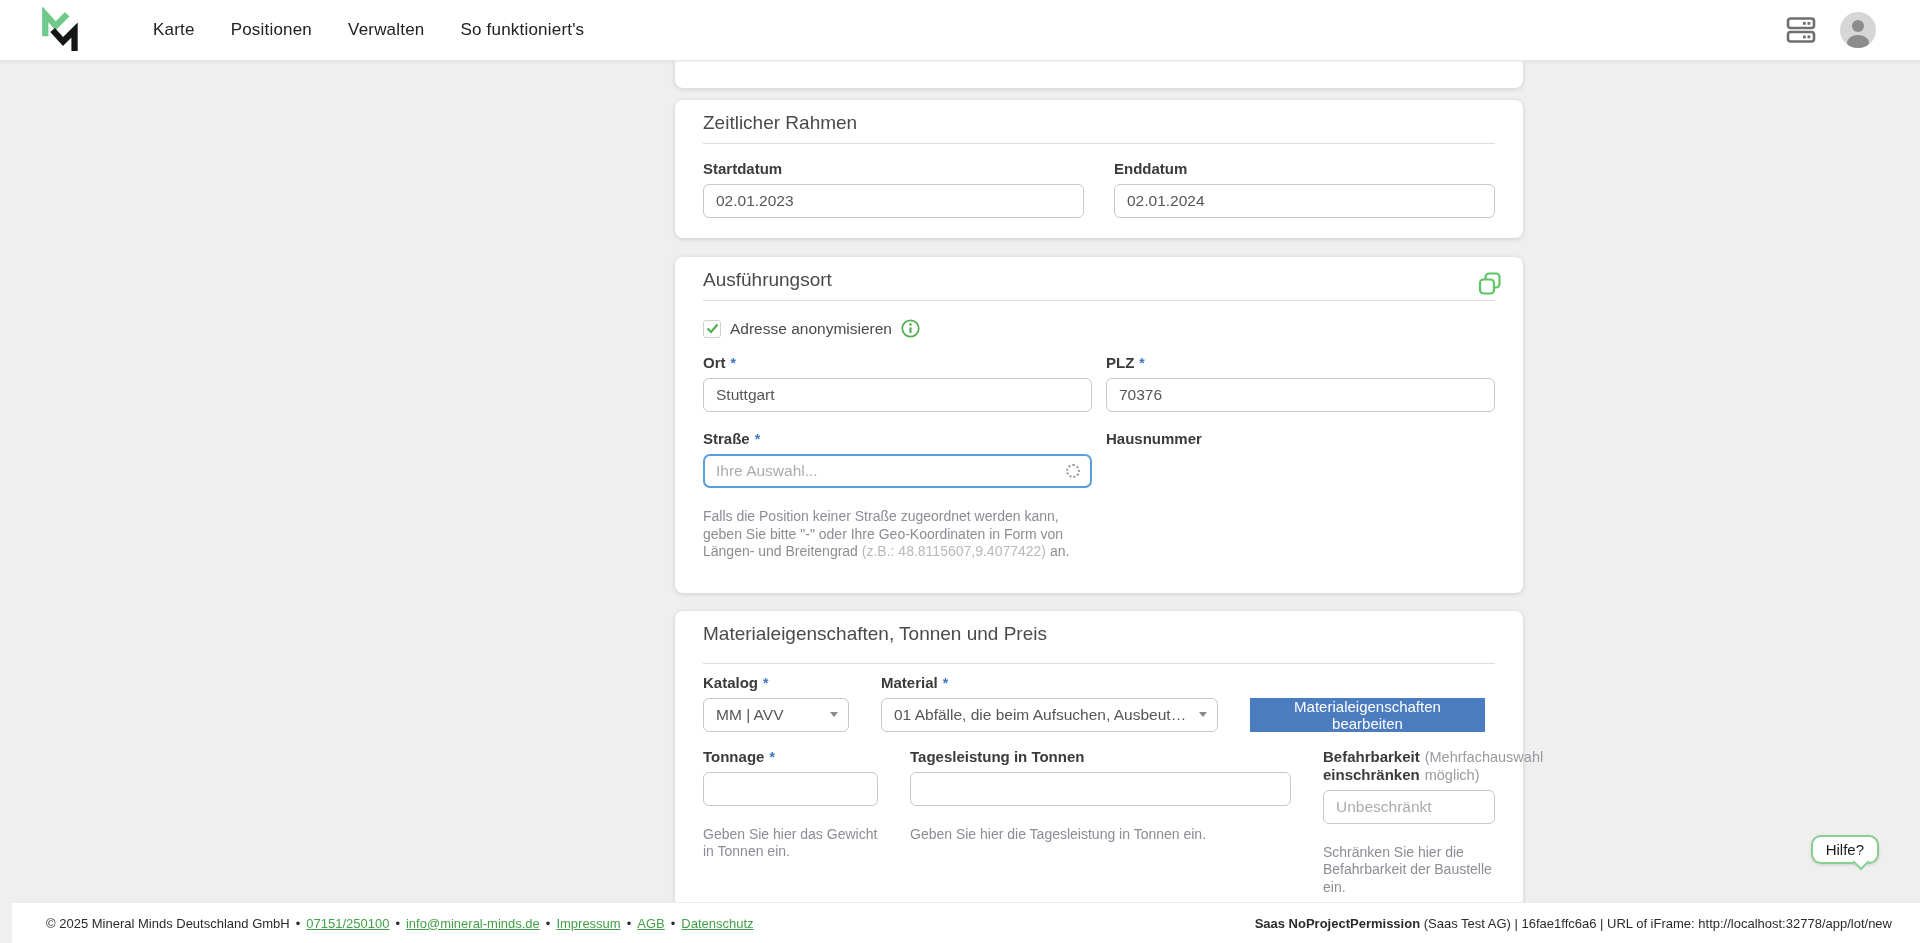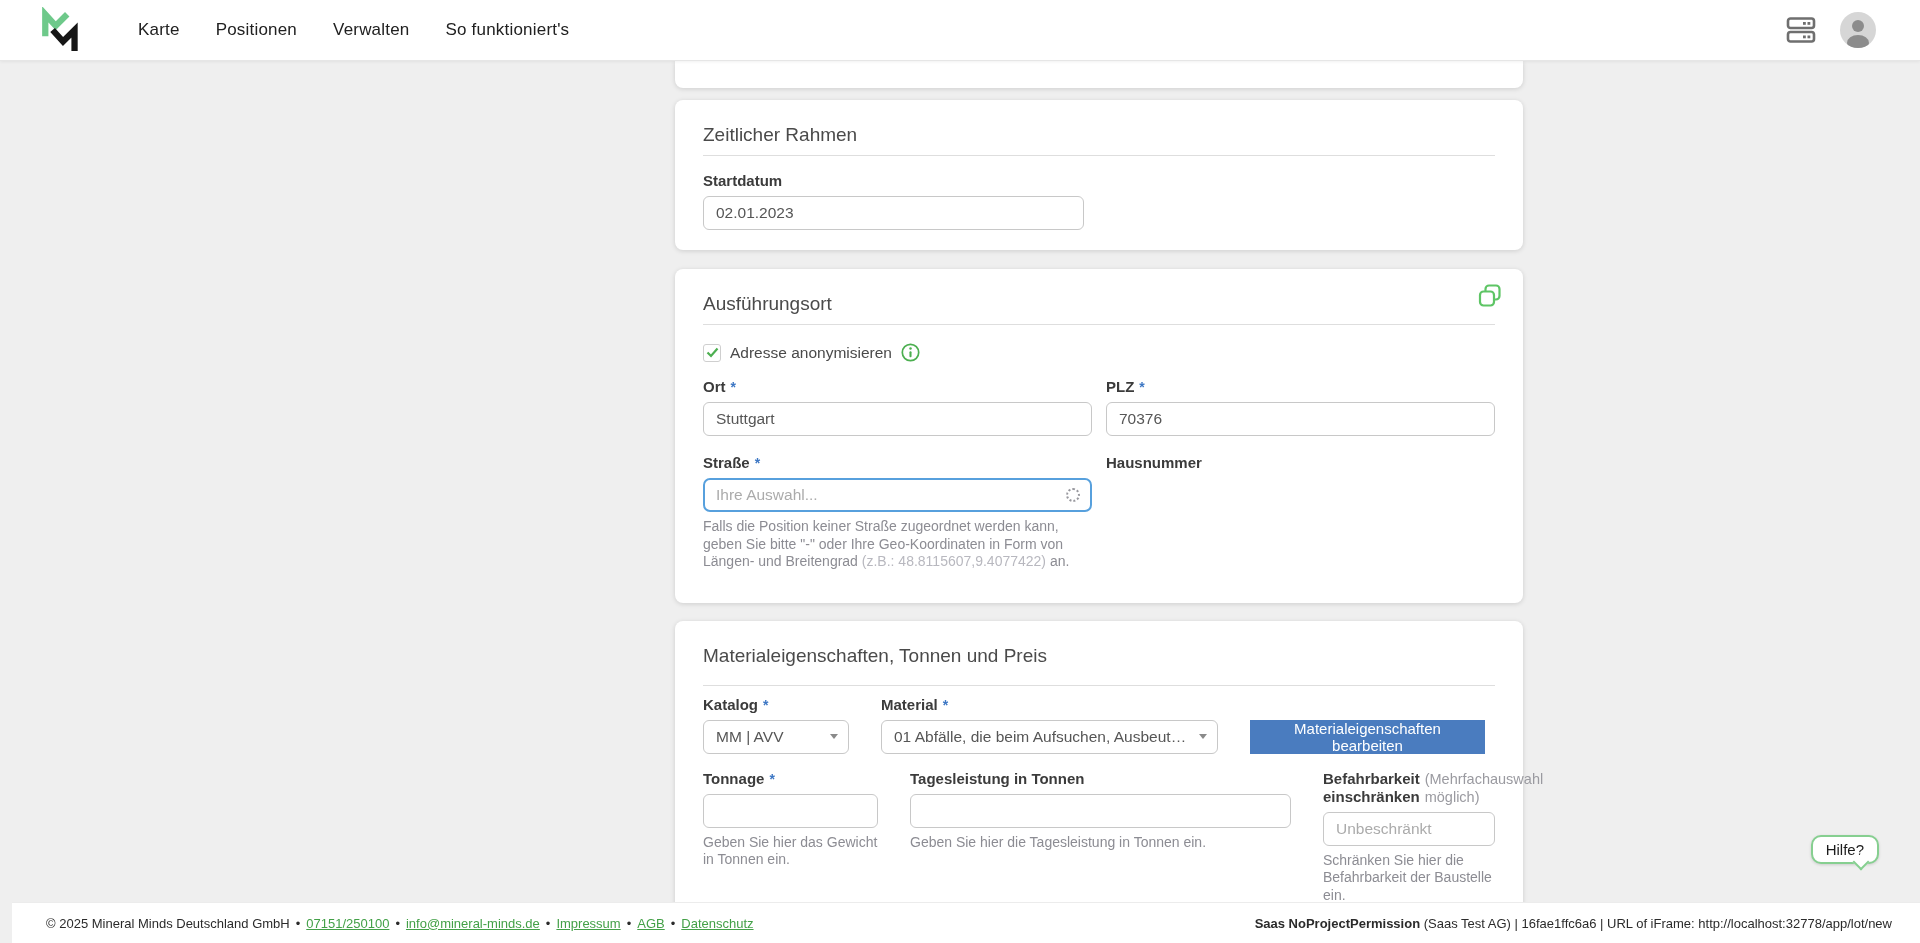--- a/index.html
+++ b/index.html
@@ -10,39 +10,39 @@
   }
 
   
   .navbar {
     position:absolute; top:0; left:0; width:1920px; height:61px;
     background:#fff; border-bottom:1px solid #e6e6e6;
     box-shadow:0 1px 3px rgba(0,0,0,.06);
     display:flex; align-items:center; z-index:50;
   }
   .logo { margin-left:38px; width:48px; height:46px; display:block; }
-  .nav-items { display:flex; gap:36px; margin-left:52px; }
+  .nav-items { display:flex; gap:36px; margin-left:67px; }
   .nav-item {
     font-size:17px; font-weight:500; color:#212121; cursor:pointer;
     letter-spacing:.2px; background:none; border:none;
     font-family:inherit;
   }
   .nav-right { margin-left:auto; display:flex; align-items:center; gap:24px; padding-right:44px; }
   .dns-icon { width:30px; height:30px; cursor:pointer; }
   .avatar {
     width:36px; height:36px; border-radius:50%; background:#d6d6d6;
     overflow:hidden; cursor:pointer; display:flex; align-items:flex-end; justify-content:center;
   }
 
   
   .form-col { position:absolute; left:675px; top:61px; width:848px; }
   .card {
     background:#fff; border-radius:8px;
     box-shadow:0 1px 5px rgba(0,0,0,.14);
-    padding:24px 28px 20px 28px;
+    padding:12px 28px 20px 28px;
   }
   .card.partial {
     height:27px; border-radius:0 0 8px 8px; padding:0;
   }
   .card.zr { margin-top:12px; padding-bottom:20px; }
   .card.ao { margin-top:19px; padding-bottom:32px; position:relative; }
   .card.mat { margin-top:18px; height:430px; }
 
   .section-title { font-size:19px; font-weight:400; color:#4a4a4a; line-height:22px; }
   .divider { border:none; border-top:1px solid #dedede; margin-top:9px; }
@@ -73,21 +73,21 @@
   
   .checkbox-row { display:flex; align-items:center; gap:9px; margin-top:18px; }
   .checkbox {
     width:18px; height:18px; border:1px solid #cfcfcf; border-radius:3px;
     background:#fff; display:flex; align-items:center; justify-content:center; cursor:pointer;
   }
   .checkbox-label { font-size:15.5px; color:#4a4a4a; }
   .info-icon { width:19px; height:19px; cursor:pointer; display:block; }
   .copy-icon { position:absolute; top:14px; right:20px; width:26px; height:26px; cursor:pointer; }
 
-  .hint { margin-top:6px; font-size:14px; line-height:17.5px; color:#8c8c93; }
+  .hint { margin-top:20px; font-size:14px; line-height:17.5px; color:#8c8c93; }
   .hint .light { color:#b8b8bf; }
   .strasse-hint { width:374px; }
 
   
   .mat-row1 { display:grid; grid-template-columns:146px 337px 235px; gap:12px 32px; margin-top:10px; align-items:end; }
   .mat-row2 { display:grid; grid-template-columns:175px 381px 172px; gap:0 32px; margin-top:16px; align-items:start; }
   .select-box {
     margin-top:6px; height:34px; border:1px solid #c8c8c8; border-radius:6px;
     background:#fff; display:flex; align-items:center; padding:0 10px 0 12px;
     font-size:15.5px; color:#565656; cursor:pointer;
@@ -169,20 +169,26 @@
   <section class="card zr">
     <h2 class="section-title">Zeitlicher Rahmen</h2>
     <hr class="divider">
     <div class="grid2">
       <div>
         <div class="field-label">
           <span>Startdatum</span>
         </div>
         <input class="text-input" type="text" value="02.01.2023" style="">
       </div>
+      <div>
+        <div class="field-label">
+          <span>Enddatum</span>
+        </div>
+        <input class="text-input" type="text" value="02.01.2024" style="">
+      </div>
     </div>
   </section>
 
   <section class="card ao">
     <svg class="copy-icon" viewBox="0 0 26 26">
       <rect x="8.5" y="2.5" width="14" height="14" rx="3.5" fill="none" stroke="#5ec565" stroke-width="2.2"></rect>
       <rect x="3" y="8.5" width="14" height="14" rx="3.5" fill="#fff" stroke="#5ec565" stroke-width="2.2"></rect>
     </svg>
     <h2 class="section-title">Ausführungsort</h2>
     <hr class="divider">

